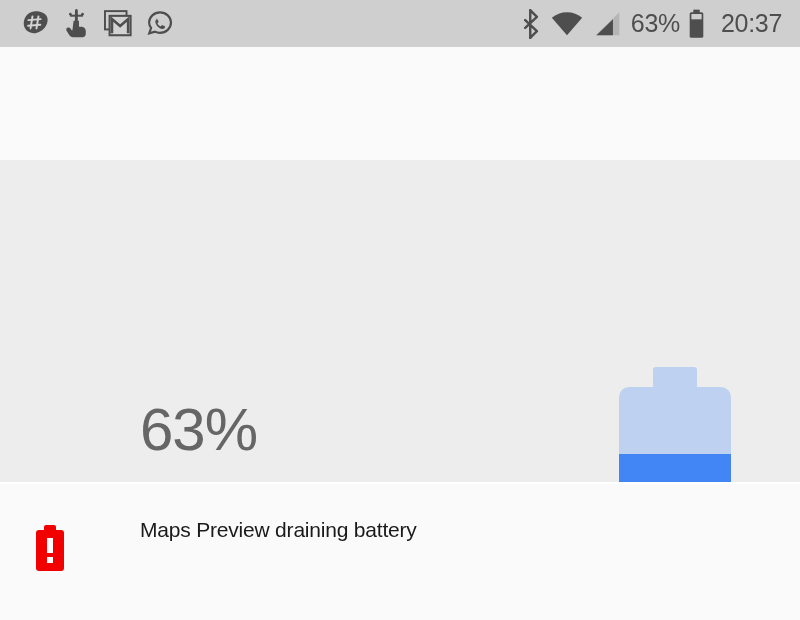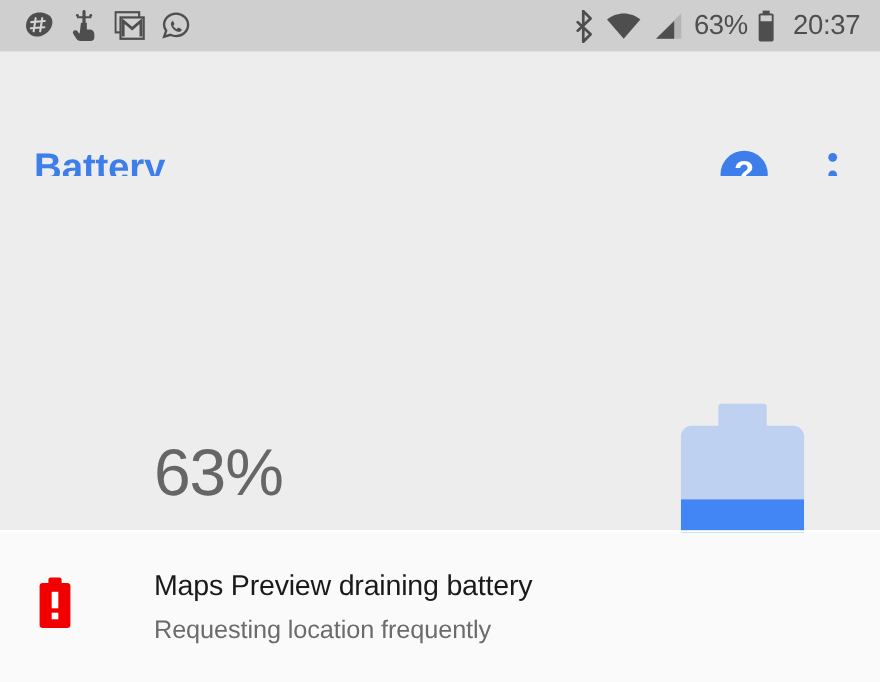--- a/index.html
+++ b/index.html
@@ -251,21 +251,21 @@
     left: 14px;
     top: 32px;
     width: 6px;
     height: 6px;
     background: #ffffff;
   }
   .alert-title {
     position: absolute;
     left: 140px;
     top: 519px;
-    font-size: 26px;
+    font-size: 21px;
     color: #1a1a1a;
     line-height: 1;
     letter-spacing: -0.2px;
   }
   .alert-sub {
     position: absolute;
     left: 140px;
     top: 561px;
     font-size: 23px;
     color: #6b6b6b;
@@ -339,33 +339,20 @@
         <svg width="17" height="30" viewBox="0 0 16 28">
           <rect x="5" y="0.5" width="6" height="3" fill="#4e4e4e"></rect>
           <rect x="1.6" y="3" width="12.8" height="24" rx="1.5" fill="#4e4e4e"></rect>
           <rect x="3.2" y="4.6" width="9.6" height="5" fill="#cfcfcf"></rect>
         </svg>
       </span>
       <span class="status-text clock-text">20:37</span>
     </div>
   </div>
 
-  <div class="app-bar">
-    <div class="app-title">Battery</div>
-
-    <div class="help-btn">
-      <span class="help-q">?</span>
-    </div>
-
-    <div class="overflow-btn">
-      <span></span>
-      <span></span>
-      <span></span>
-    </div>
-  </div>
 
   <div class="summary">
     <div class="summary-pct">63%</div>
     <div class="summary-sub">About 12h 58m left based on your usage</div>
 
     <div class="batt-graphic">
       <div class="batt-nub"></div>
       <div class="batt-body">
         <div class="batt-fill" style="height: 63%;"></div>
       </div>
@@ -380,15 +367,14 @@
 
   <div class="alert-icon">
     <div class="alert-icon-inner">
       <div class="ai-nub"></div>
       <div class="ai-body"></div>
       <div class="ai-bang-bar"></div>
       <div class="ai-bang-dot"></div>
     </div>
   </div>
   <div class="alert-title">Maps Preview draining battery</div>
-  <div class="alert-sub">Requesting location frequently</div>
 
 </div>
 
 </body></html>

